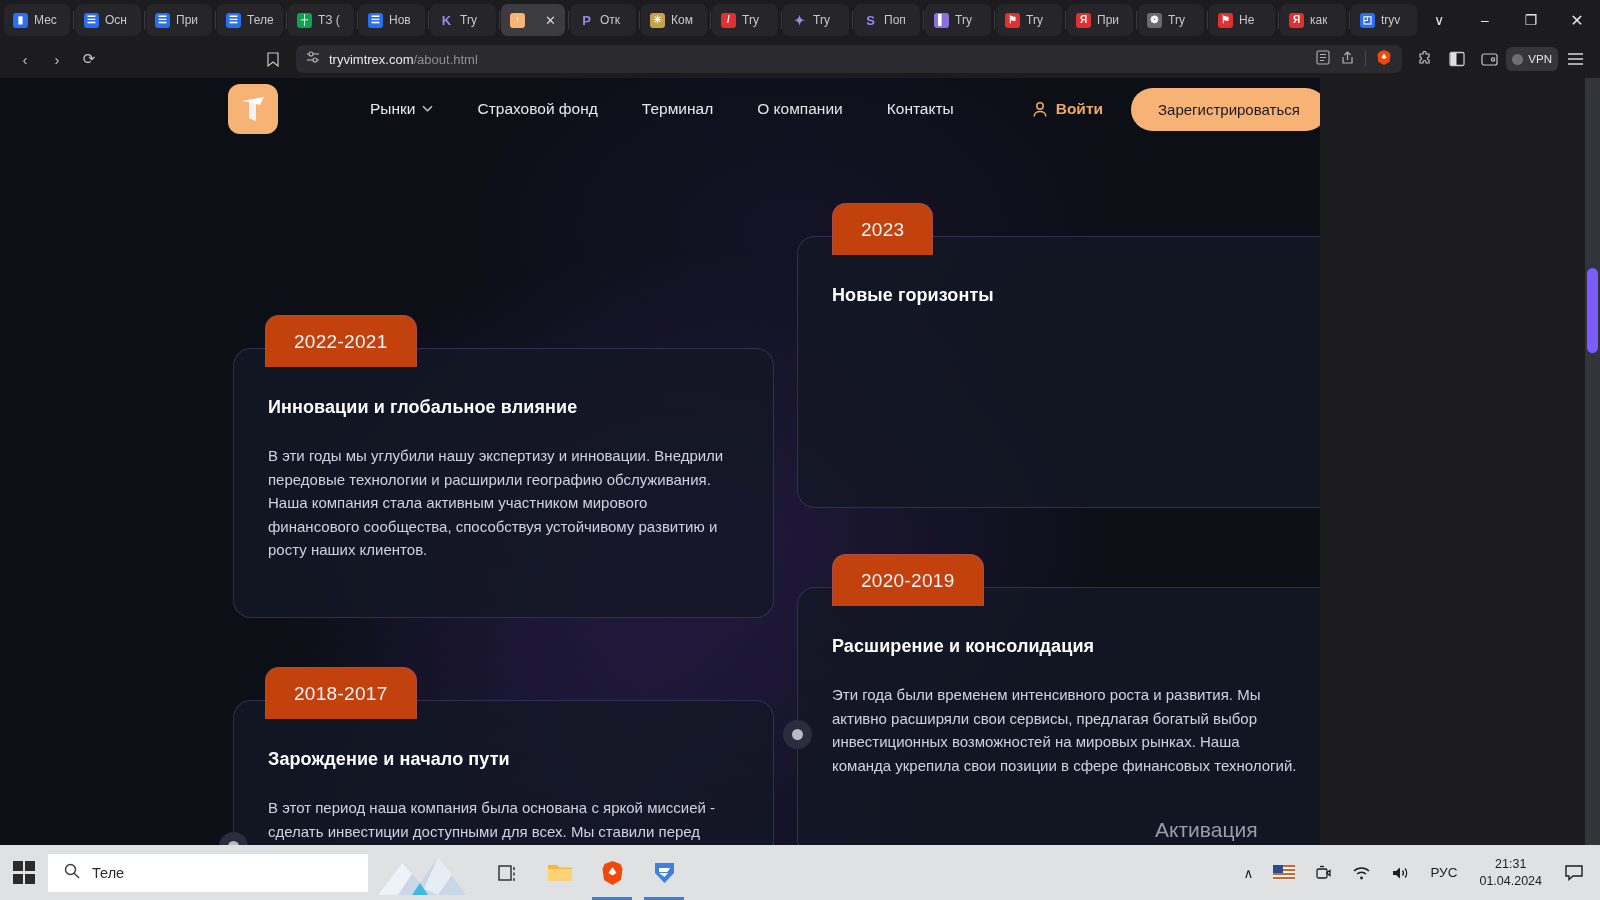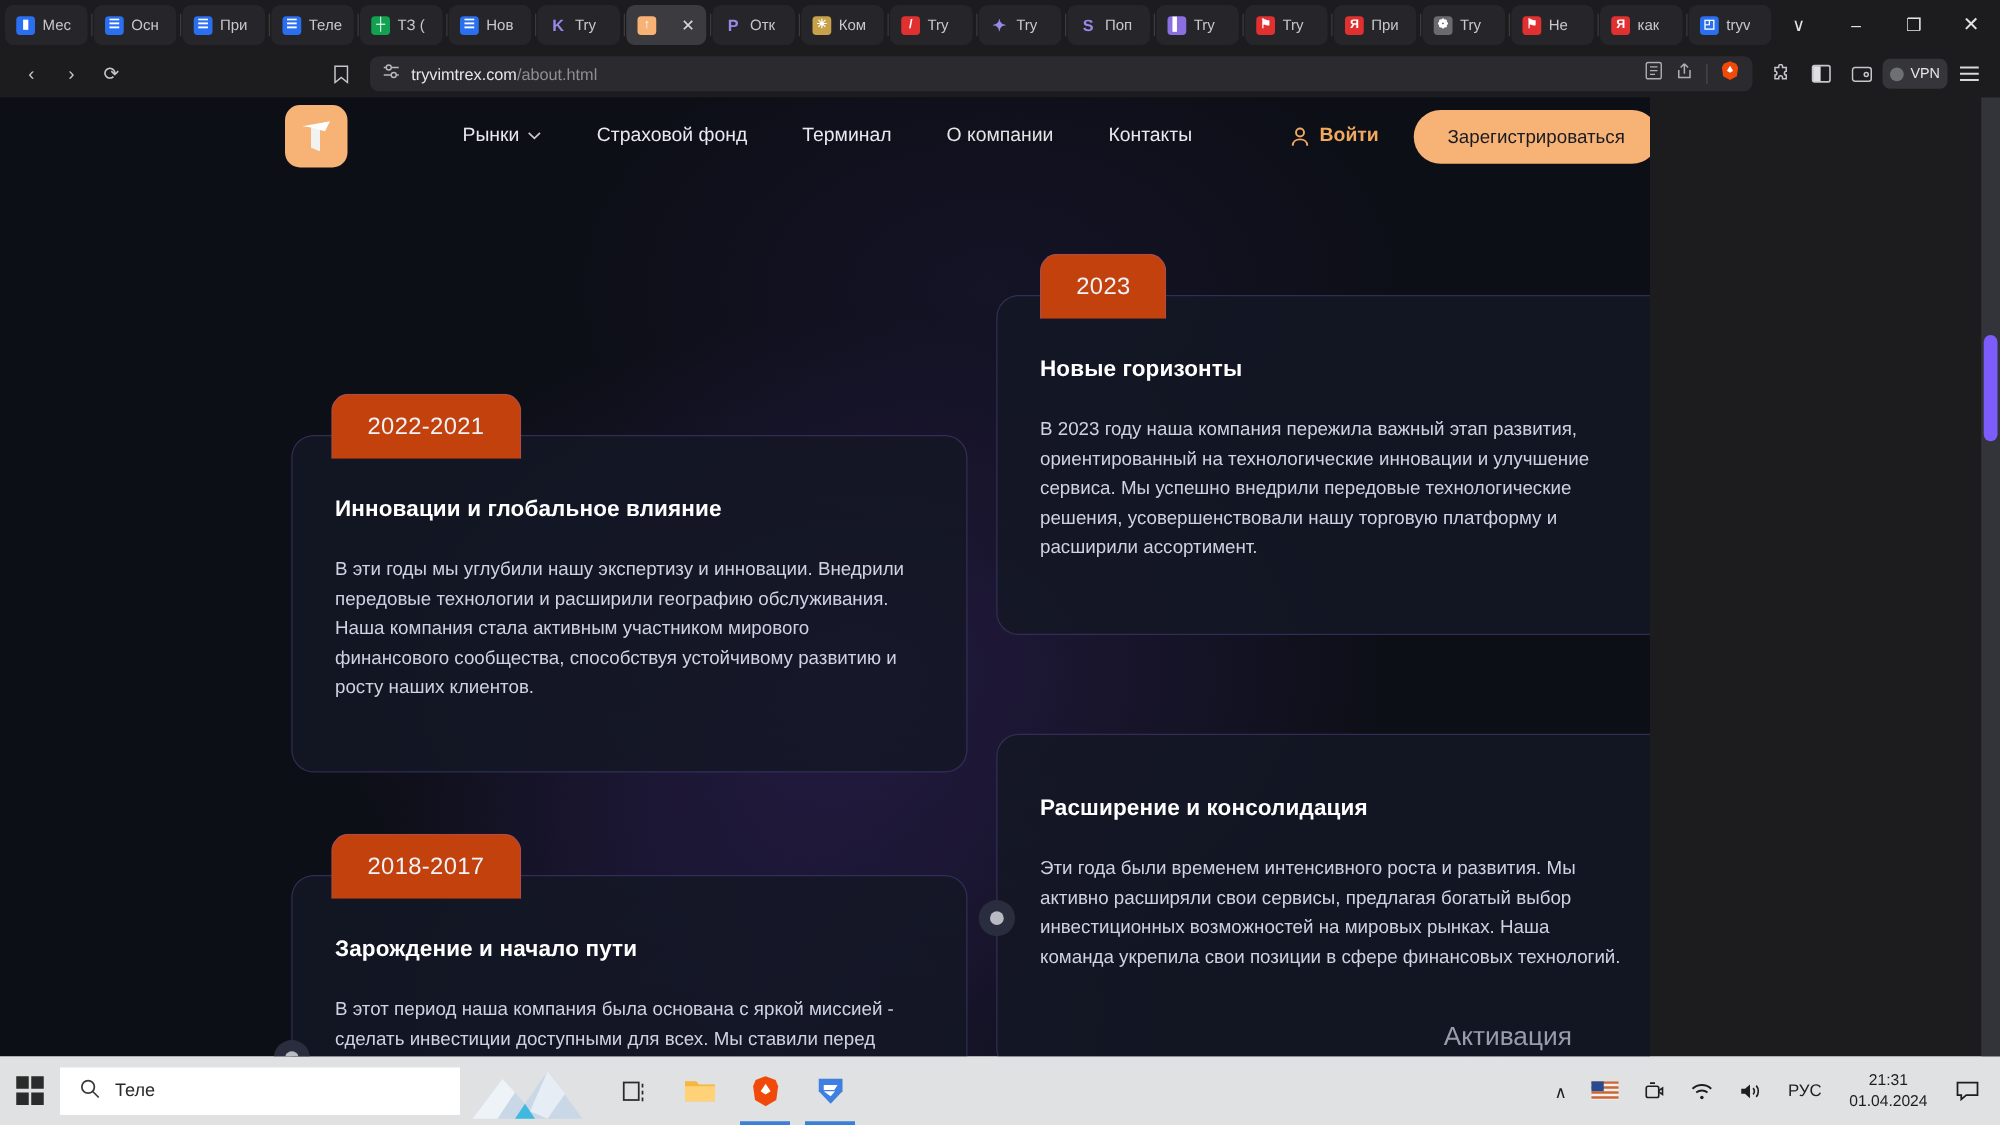--- a/index.html
+++ b/index.html
@@ -437,36 +437,36 @@
         </span>
       </div>
     </div>
 
     <div class="timeline">
 
       <div class="tl-card" style="left:797px; top:96px; width:541px; height:272px;">
         <div class="tl-badge right">2023</div>
         <div class="tl-inner">
           <div class="tl-title">Новые горизонты</div>
-          <div class="tl-body">В 2023 году наша компания пережила важный этап развития, ориентированный на технологические инновации и улучшение сервиса. Мы успешно внедрили передовые технологические решения, усовершенствовали нашу торговую платформу и расширили ассортимент.</div>
         </div>
         <div class="tl-dot" style="right:-14px; top:123px;">
             <i></i>
           </div>
       </div>
 
       <div class="tl-card" style="left:233px; top:208px; width:541px; height:270px;">
         <div class="tl-badge left">2022-2021</div>
         <div class="tl-inner">
           <div class="tl-title">Инновации и глобальное влияние</div>
           <div class="tl-body">В эти годы мы углубили нашу экспертизу и инновации. Внедрили передовые технологии и расширили географию обслуживания. Наша компания стала активным участником мирового финансового сообщества, способствуя устойчивому развитию и росту наших клиентов.</div>
         </div>
       </div>
 
       <div class="tl-card" style="left:797px; top:447px; width:541px; height:270px;">
+        <div class="tl-badge right">2020-2019</div>
         <div class="tl-inner">
           <div class="tl-title">Расширение и консолидация</div>
           <div class="tl-body">Эти года были временем интенсивного роста и развития. Мы активно расширяли свои сервисы, предлагая богатый выбор инвестиционных возможностей на мировых рынках. Наша команда укрепила свои позиции в сфере финансовых технологий.</div>
         </div>
         <div class="tl-dot" style="left:-15px; top:132px;">
             <i></i>
           </div>
         <div class="tl-dot" style="right:-14px; top:132px;">
             <i></i>
           </div>

